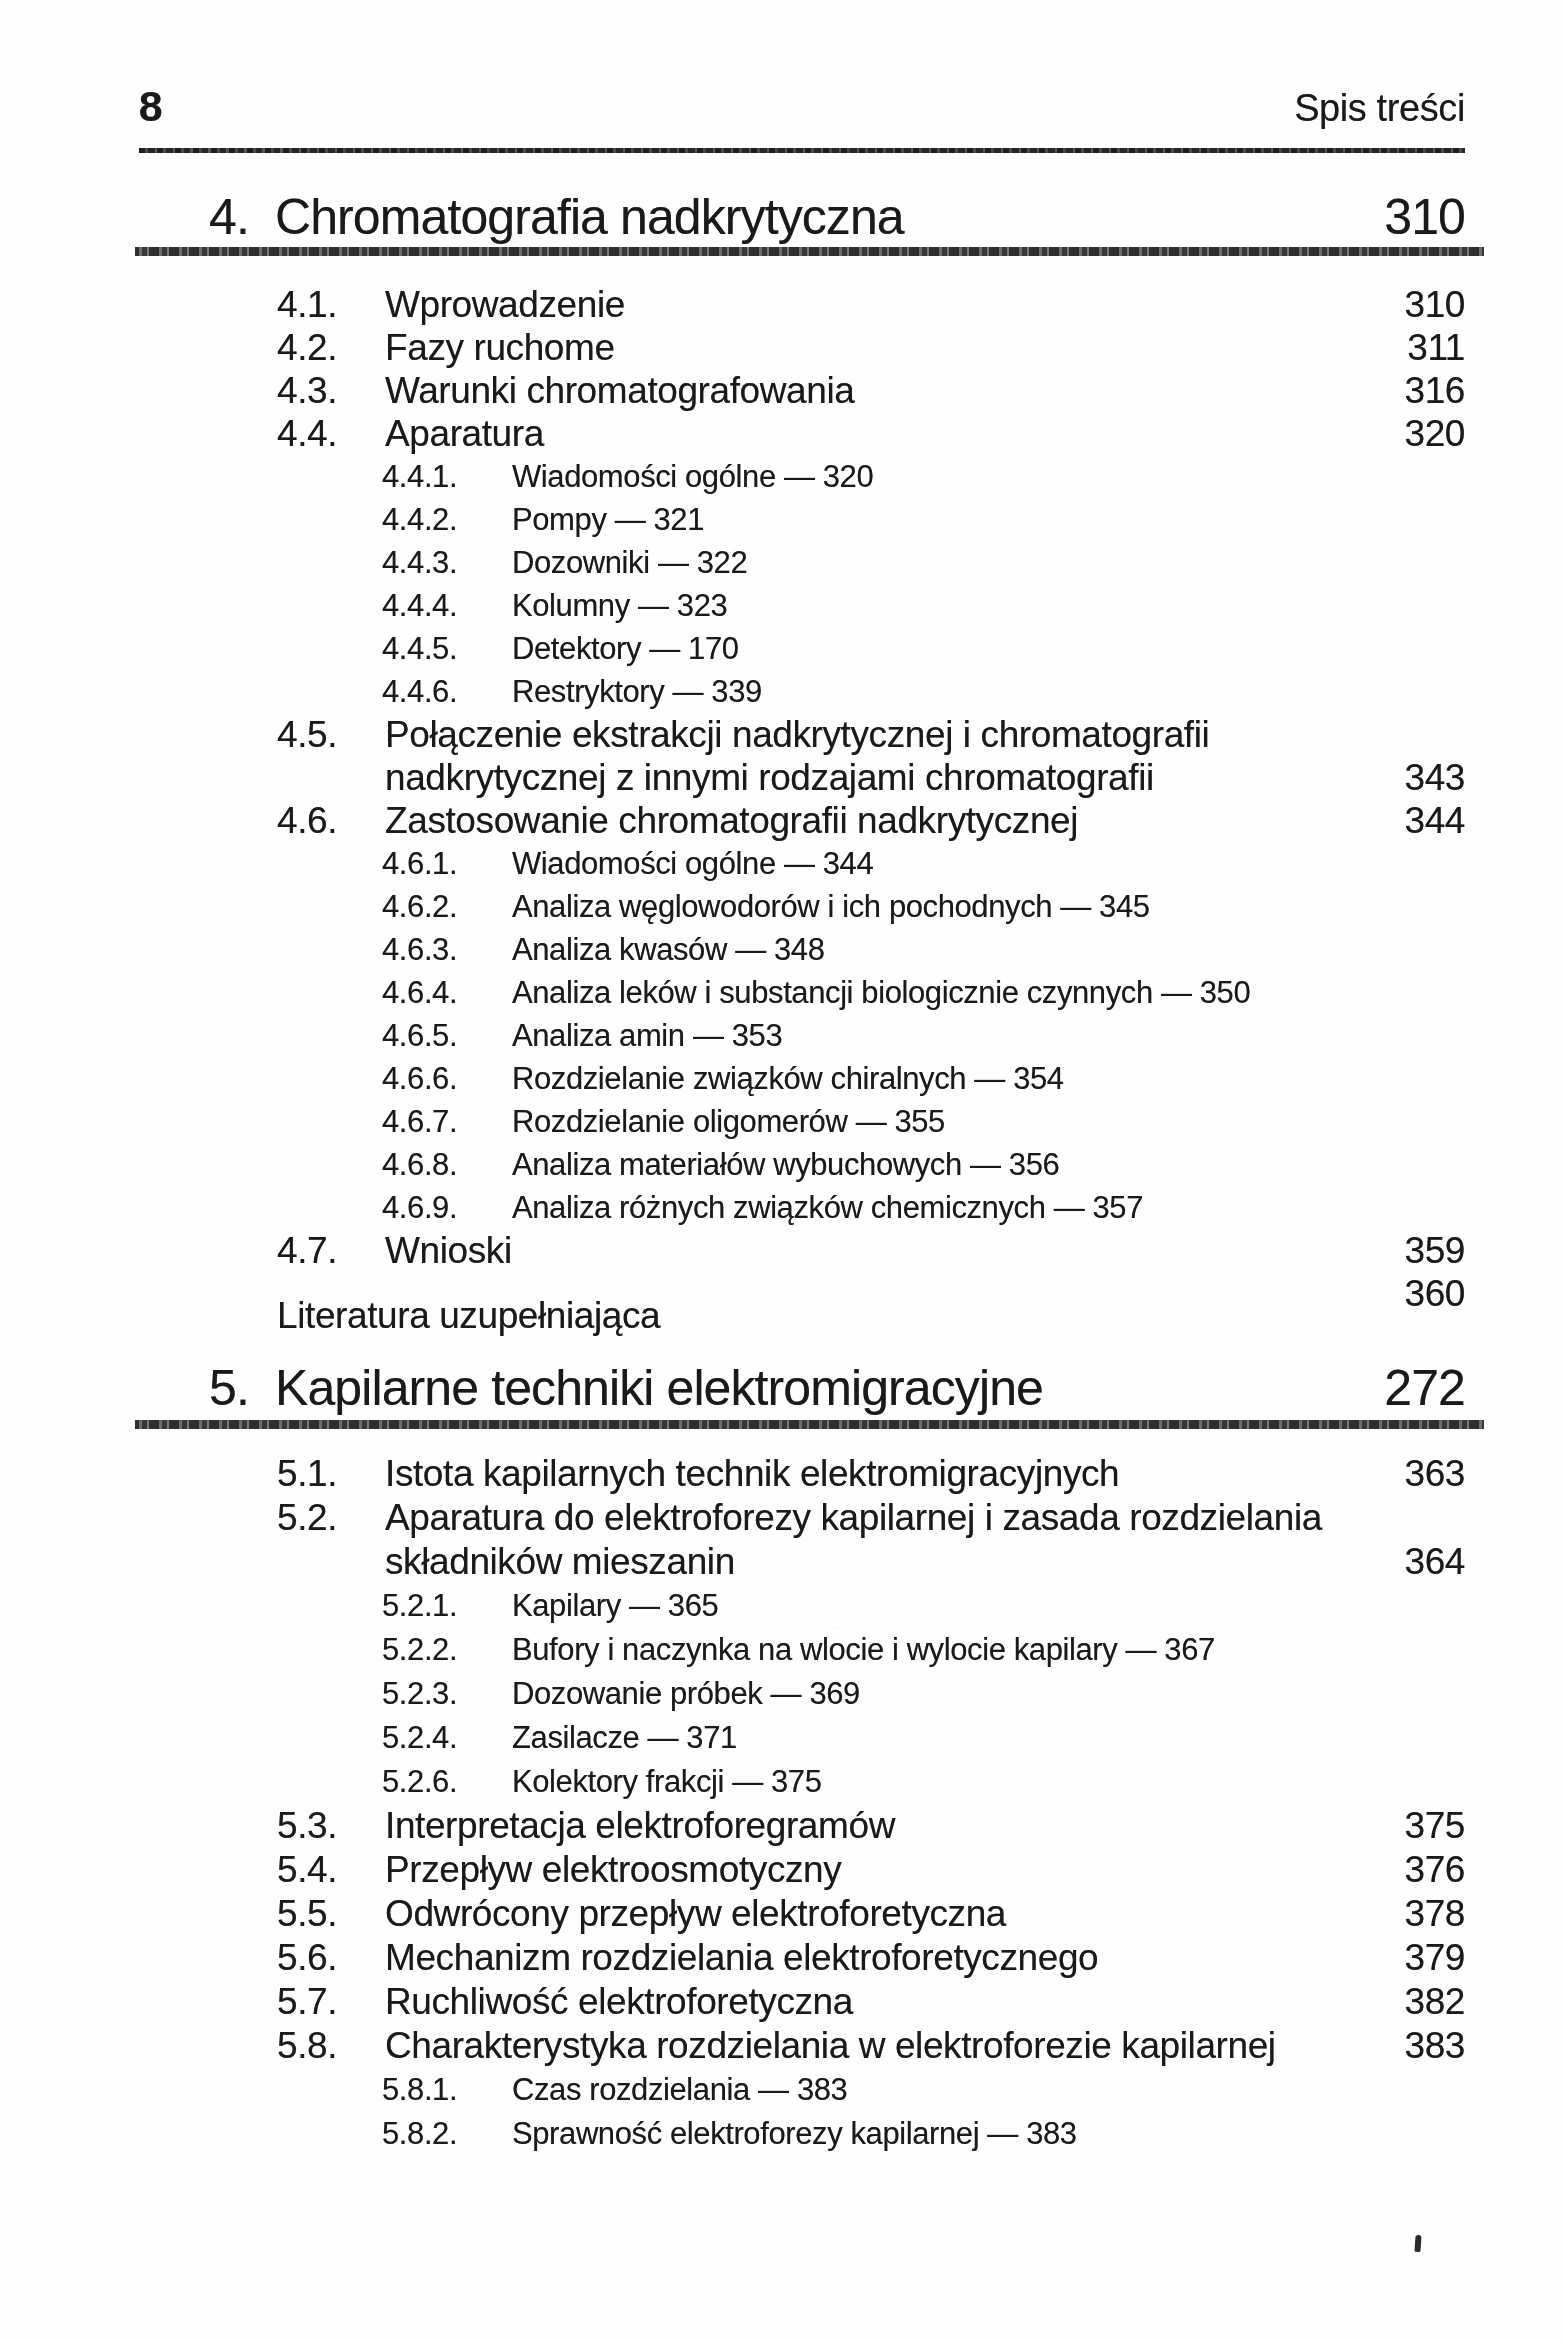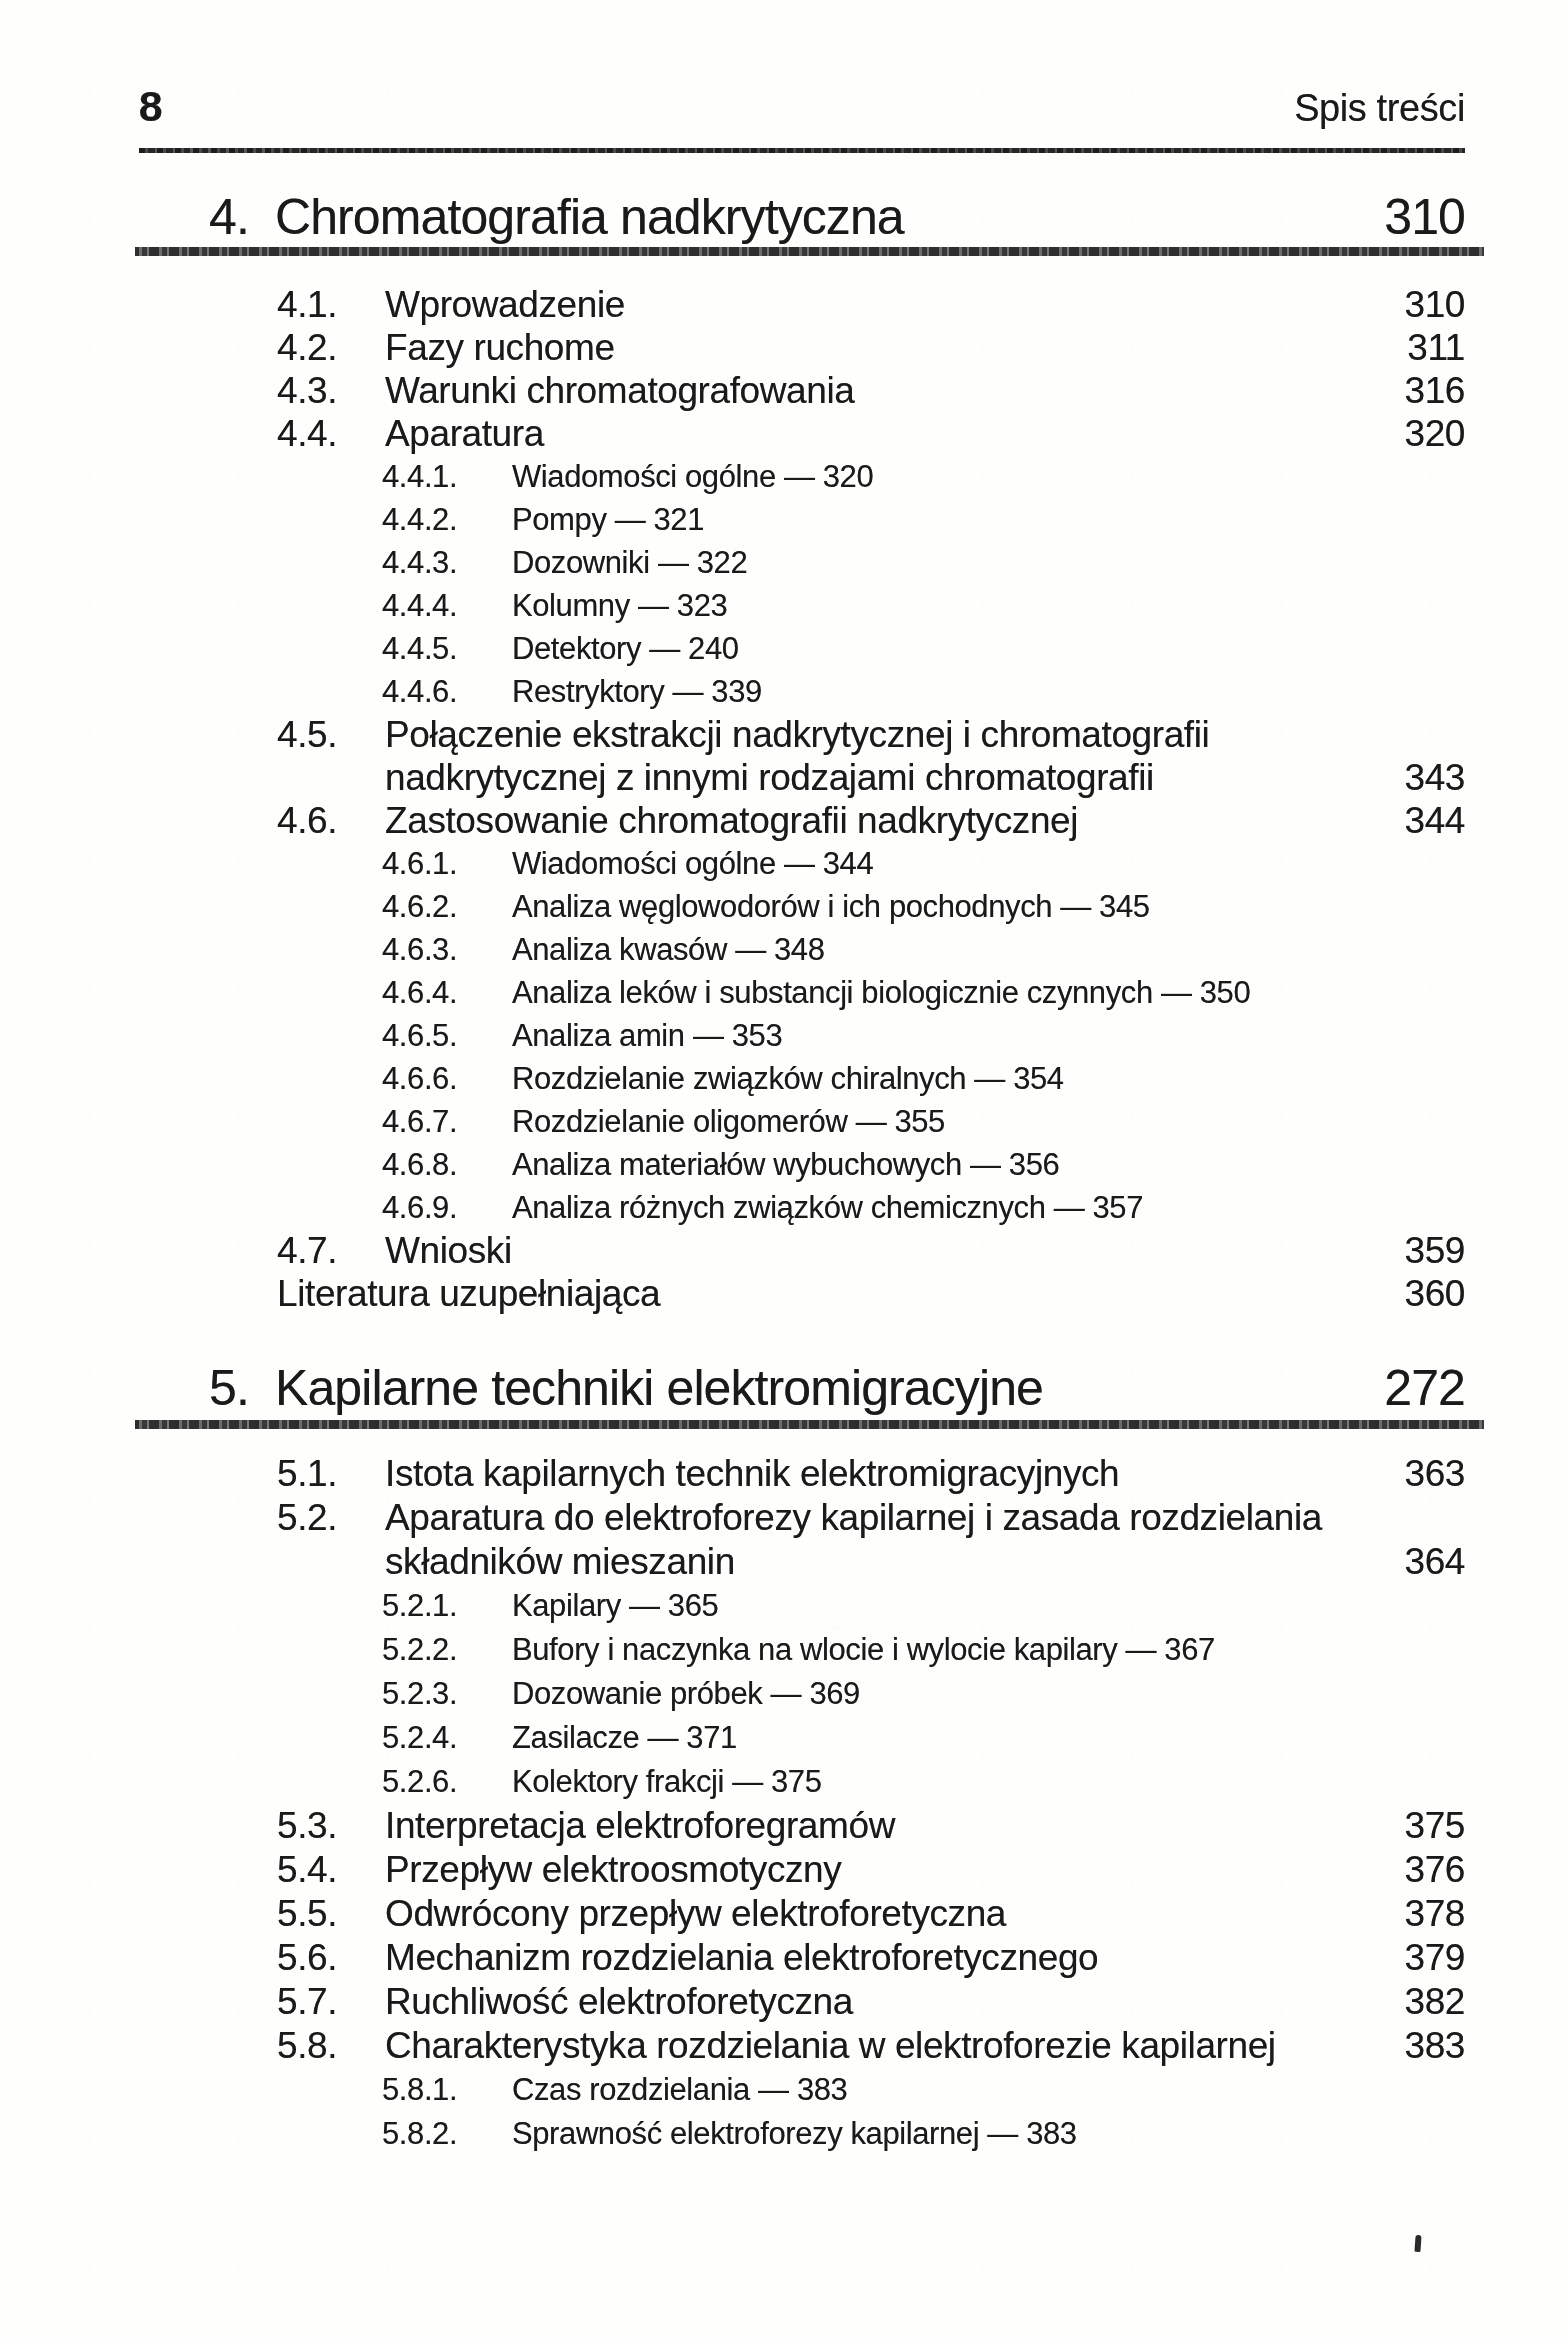--- a/index.html
+++ b/index.html
@@ -49,21 +49,21 @@
   .entries{position:absolute;left:0;right:0;}
   .c4{top:283px;}
   .c5{top:1452px;}
   .row{position:relative;font-size:37px;white-space:nowrap;}
   .c4 .row{height:43px;line-height:43px;}
   .c5 .row{height:44px;line-height:44px;}
   .row .num{position:absolute;}
   .row .pg{position:absolute;right:0;}
   .row.section .num{left:140px;}
   .row.section .title{position:absolute;left:248px;text-align:center;}
-  .row.plain  .title{position:absolute;left:140px;}
+  .row.plain  .title{position:absolute;left:140px;margin-top:22px;}
   .row.cont   .title{position:absolute;left:248px;}
   .row.sub{font-size:31px;}
   .row.sub .num{left:245px;}
   .row.sub .title{position:absolute;left:375px;}
 
   
   .ink-speck{position:absolute;left:1415px;top:2235px;width:6px;height:17px;
     background:#2a2a2a;border-radius:3.4px 3.4px 1.7px 1.7px;transform:rotate(4deg);}
 </style>
 </head>
@@ -117,21 +117,21 @@
         <div class="row sub">
           <span class="num">4.4.3.</span>
           <span class="title">Dozowniki — 322</span>
         </div>
         <div class="row sub">
           <span class="num">4.4.4.</span>
           <span class="title">Kolumny — 323</span>
         </div>
         <div class="row sub">
           <span class="num">4.4.5.</span>
-          <span class="title">Detektory — 240</span>
+          <span class="title">Detektory — 170</span>
         </div>
         <div class="row sub">
           <span class="num">4.4.6.</span>
           <span class="title">Restryktory — 339</span>
         </div>
         <div class="row section">
           <span class="num">4.5.</span>
           <span class="title">Połączenie ekstrakcji nadkrytycznej i chromatografii</span>
         </div>
         <div class="row cont">

